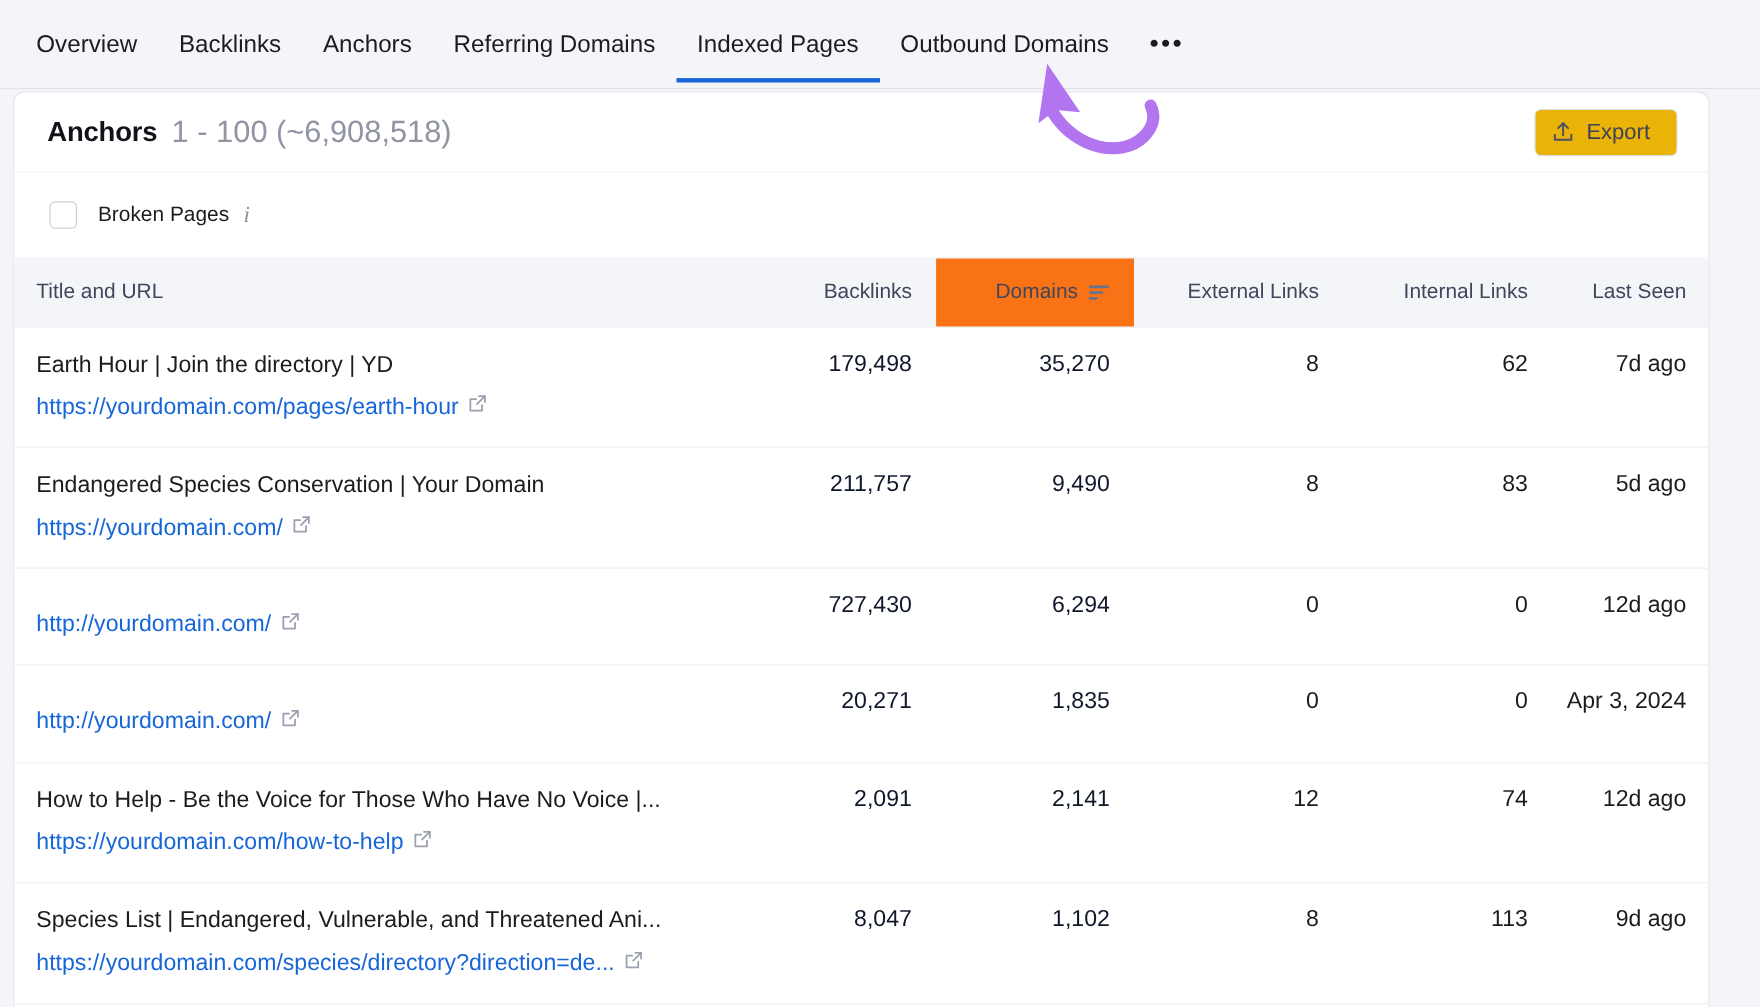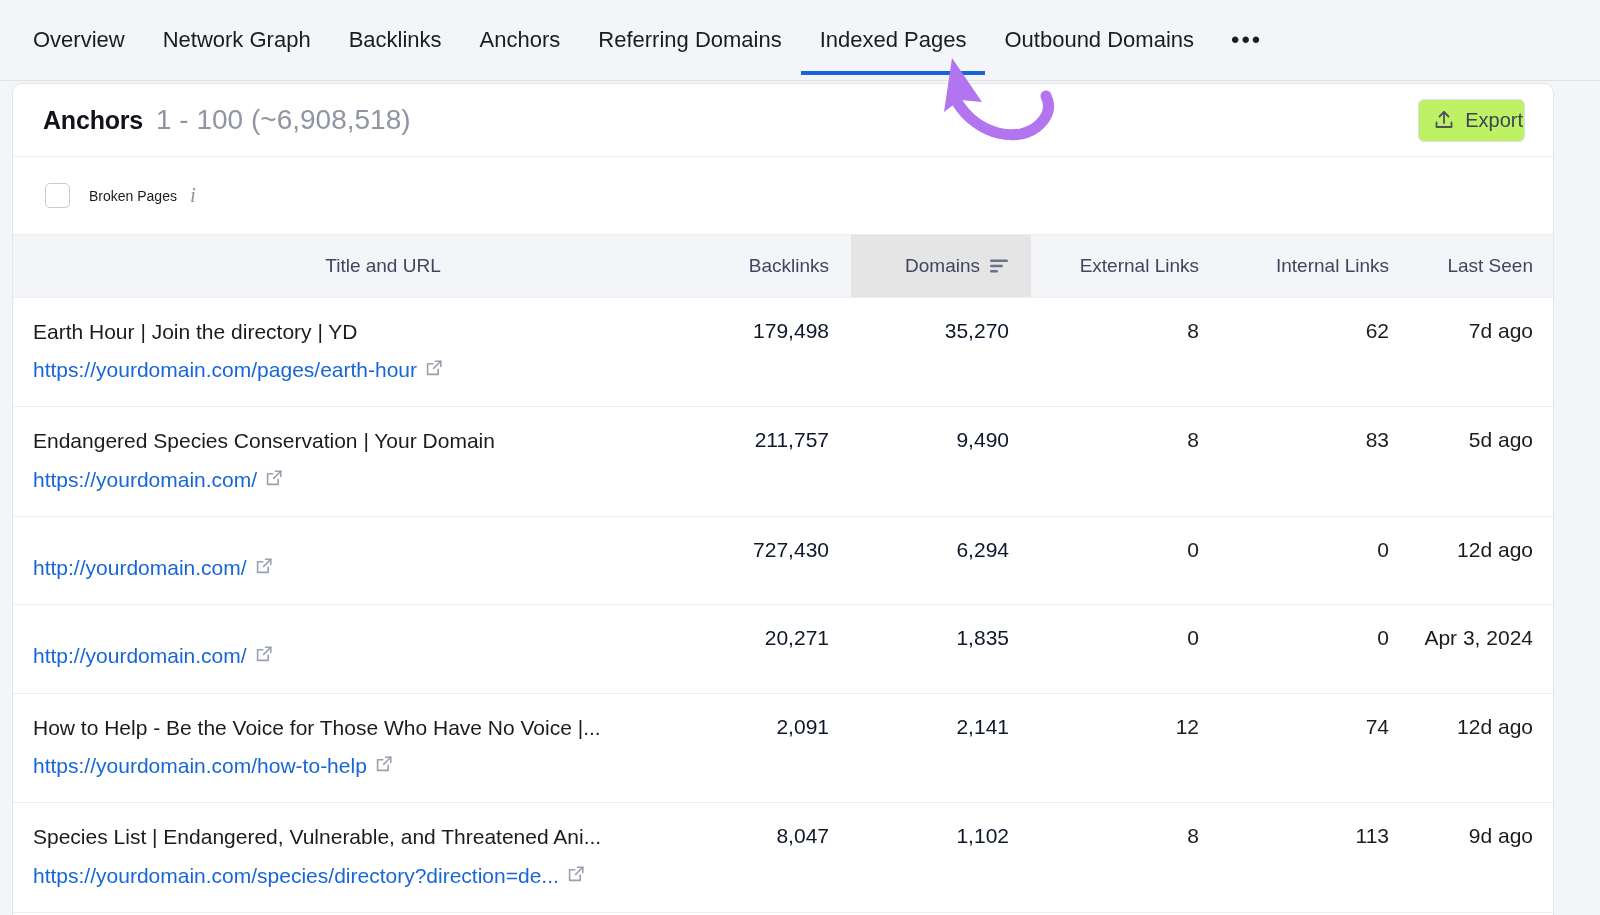--- a/index.html
+++ b/index.html
@@ -92,22 +92,22 @@
     color: #9094a3;
     margin-left: 13px;
   }
   .spacer { flex: 1; }
   .export-btn {
     display: flex;
     align-items: center;
     gap: 10px;
     border: 1px solid #dcdfe6;
     border-radius: 6px;
-    background: #bef264;
-    padding: 9px 1px 9px 14px;
+    background: #eab308;
+    padding: 9px 24px 9px 14px;
     font-size: 20px;
     color: #3d4355;
     cursor: pointer;
   }
   .export-btn svg { display: block; }
 
   
   .filter-bar {
     height: 78px;
     display: flex;
@@ -118,21 +118,21 @@
   }
   .checkbox {
     width: 25px; height: 25px;
     border: 1px solid #c8ccd6;
     border-radius: 5px;
     background: #fff;
     cursor: pointer;
     flex: none;
   }
   .filter-label {
-    font-size: 14px;
+    font-size: 19px;
     color: #1b1c1f;
     margin-left: 19px;
   }
   .info-icon {
     margin-left: 13px;
     font-family: "Liberation Serif", serif;
     font-style: italic;
     font-size: 21px;
     color: #9094a3;
     cursor: pointer;
@@ -144,23 +144,23 @@
     background: #f4f5f8;
     font-size: 19px;
     font-weight: 400;
     color: #40465c;
     height: 62px;
     padding: 0 0 0 0;
     vertical-align: middle;
     border-bottom: 1px solid #eceef2;
     cursor: pointer;
   }
-  th.col-title { text-align: center; padding-left: 20px; }
+  th.col-title { text-align: left; padding-left: 20px; }
   th.num { text-align: right; padding-right: 22px; }
-  th.sorted { background: #e5e5e5; }
+  th.sorted { background: #f97316; }
   .th-inner { display: flex; align-items: center; justify-content: flex-end; gap: 9px; }
   .sort-icon { display: block; }
 
   tbody td {
     border-bottom: 1px solid #eceef2;
     vertical-align: top;
     font-size: 21px;
     color: #1b1c1f;
   }
   td.col-title { padding: 20px 0 22px 20px; }
@@ -194,21 +194,20 @@
   col.c-dom   { width: 180px; }
   col.c-ext   { width: 190px; }
   col.c-int   { width: 190px; }
   col.c-last  { width: 144px; }
 </style>
 </head>
 <body>
 
 <div class="nav" id="nav">
     <div class="nav-item">Overview</div>
-    <div class="nav-item">Network Graph</div>
     <div class="nav-item">Backlinks</div>
     <div class="nav-item">Anchors</div>
     <div class="nav-item">Referring Domains</div>
     <div class="nav-item active">Indexed Pages</div>
     <div class="nav-item">Outbound Domains</div>
     <div class="nav-dots">•••</div>
   </div>
 
 <div class="annotation">
   <svg width="180" height="110" viewBox="0 0 180 110">

